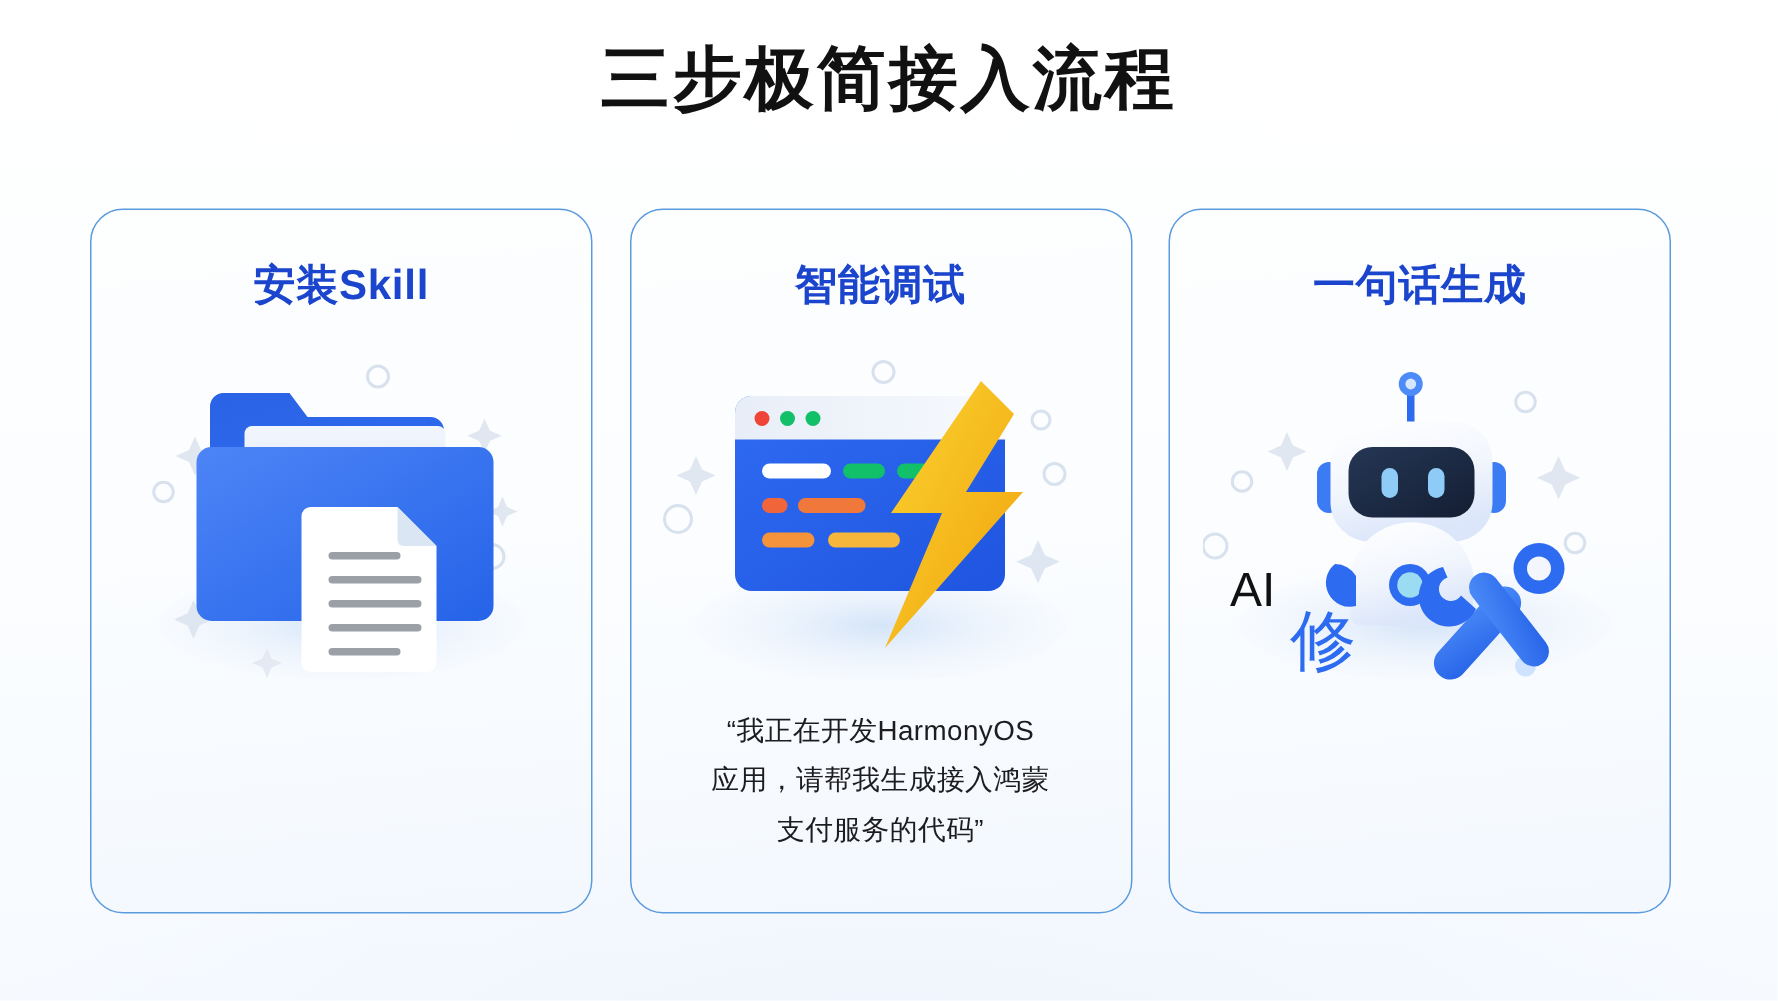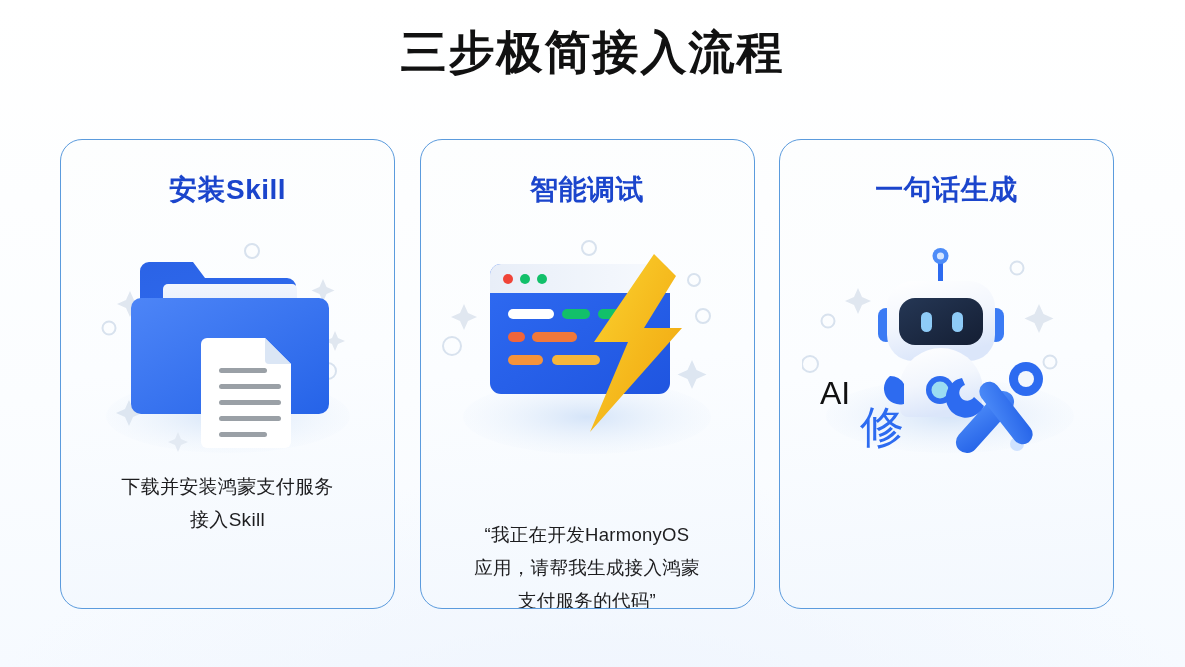--- a/index.html
+++ b/index.html
@@ -155,22 +155,20 @@
               <rect x="136" y="132" width="48" height="5" rx="2.5"></rect>
               <rect x="136" y="148" width="62" height="5" rx="2.5"></rect>
               <rect x="136" y="164" width="62" height="5" rx="2.5"></rect>
               <rect x="136" y="180" width="62" height="5" rx="2.5"></rect>
               <rect x="136" y="196" width="48" height="5" rx="2.5"></rect>
             </g>
           </g>
         </svg>
       </div>
 
-      <div class="card-caption" style="white-space: pre-line;">下载并安装鸿蒙支付服务
-接入Skill</div>
     </div>
 
     <div class="card">
       <div class="card-title">智能调试</div>
 
       <div class="illus">
         <svg width="290" height="230" viewBox="0 0 290 230">
           <defs>
             <linearGradient id="winbody" x1="0" y1="0" x2="1" y2="1">
               <stop offset="0%" stop-color="#2f6bf2"></stop>
@@ -218,21 +216,21 @@
               <rect x="90" y="96" width="45" height="10" rx="5" fill="#f0783a"></rect>
               <rect x="66" y="119" width="35" height="10" rx="5" fill="#f5933a"></rect>
               <rect x="110" y="119" width="48" height="10" rx="5" fill="#f5b63a"></rect>
             </g>
           </g>
 
           <path d="M212 18 L152 106 L186 106 L148 196 L240 92 L202 92 L234 40 Z" fill="url(#bolt)"></path>
         </svg>
       </div>
 
-      <div class="card-caption quote" style="white-space: pre-line; margin-top: 48px;">“我正在开发HarmonyOS
+      <div class="card-caption quote" style="white-space: pre-line;">“我正在开发HarmonyOS
 应用，请帮我生成接入鸿蒙
 支付服务的代码”</div>
     </div>
 
     <div class="card">
       <div class="card-title">一句话生成</div>
 
       <div class="illus">
         <svg width="290" height="230" viewBox="0 0 290 230">
           <defs>

